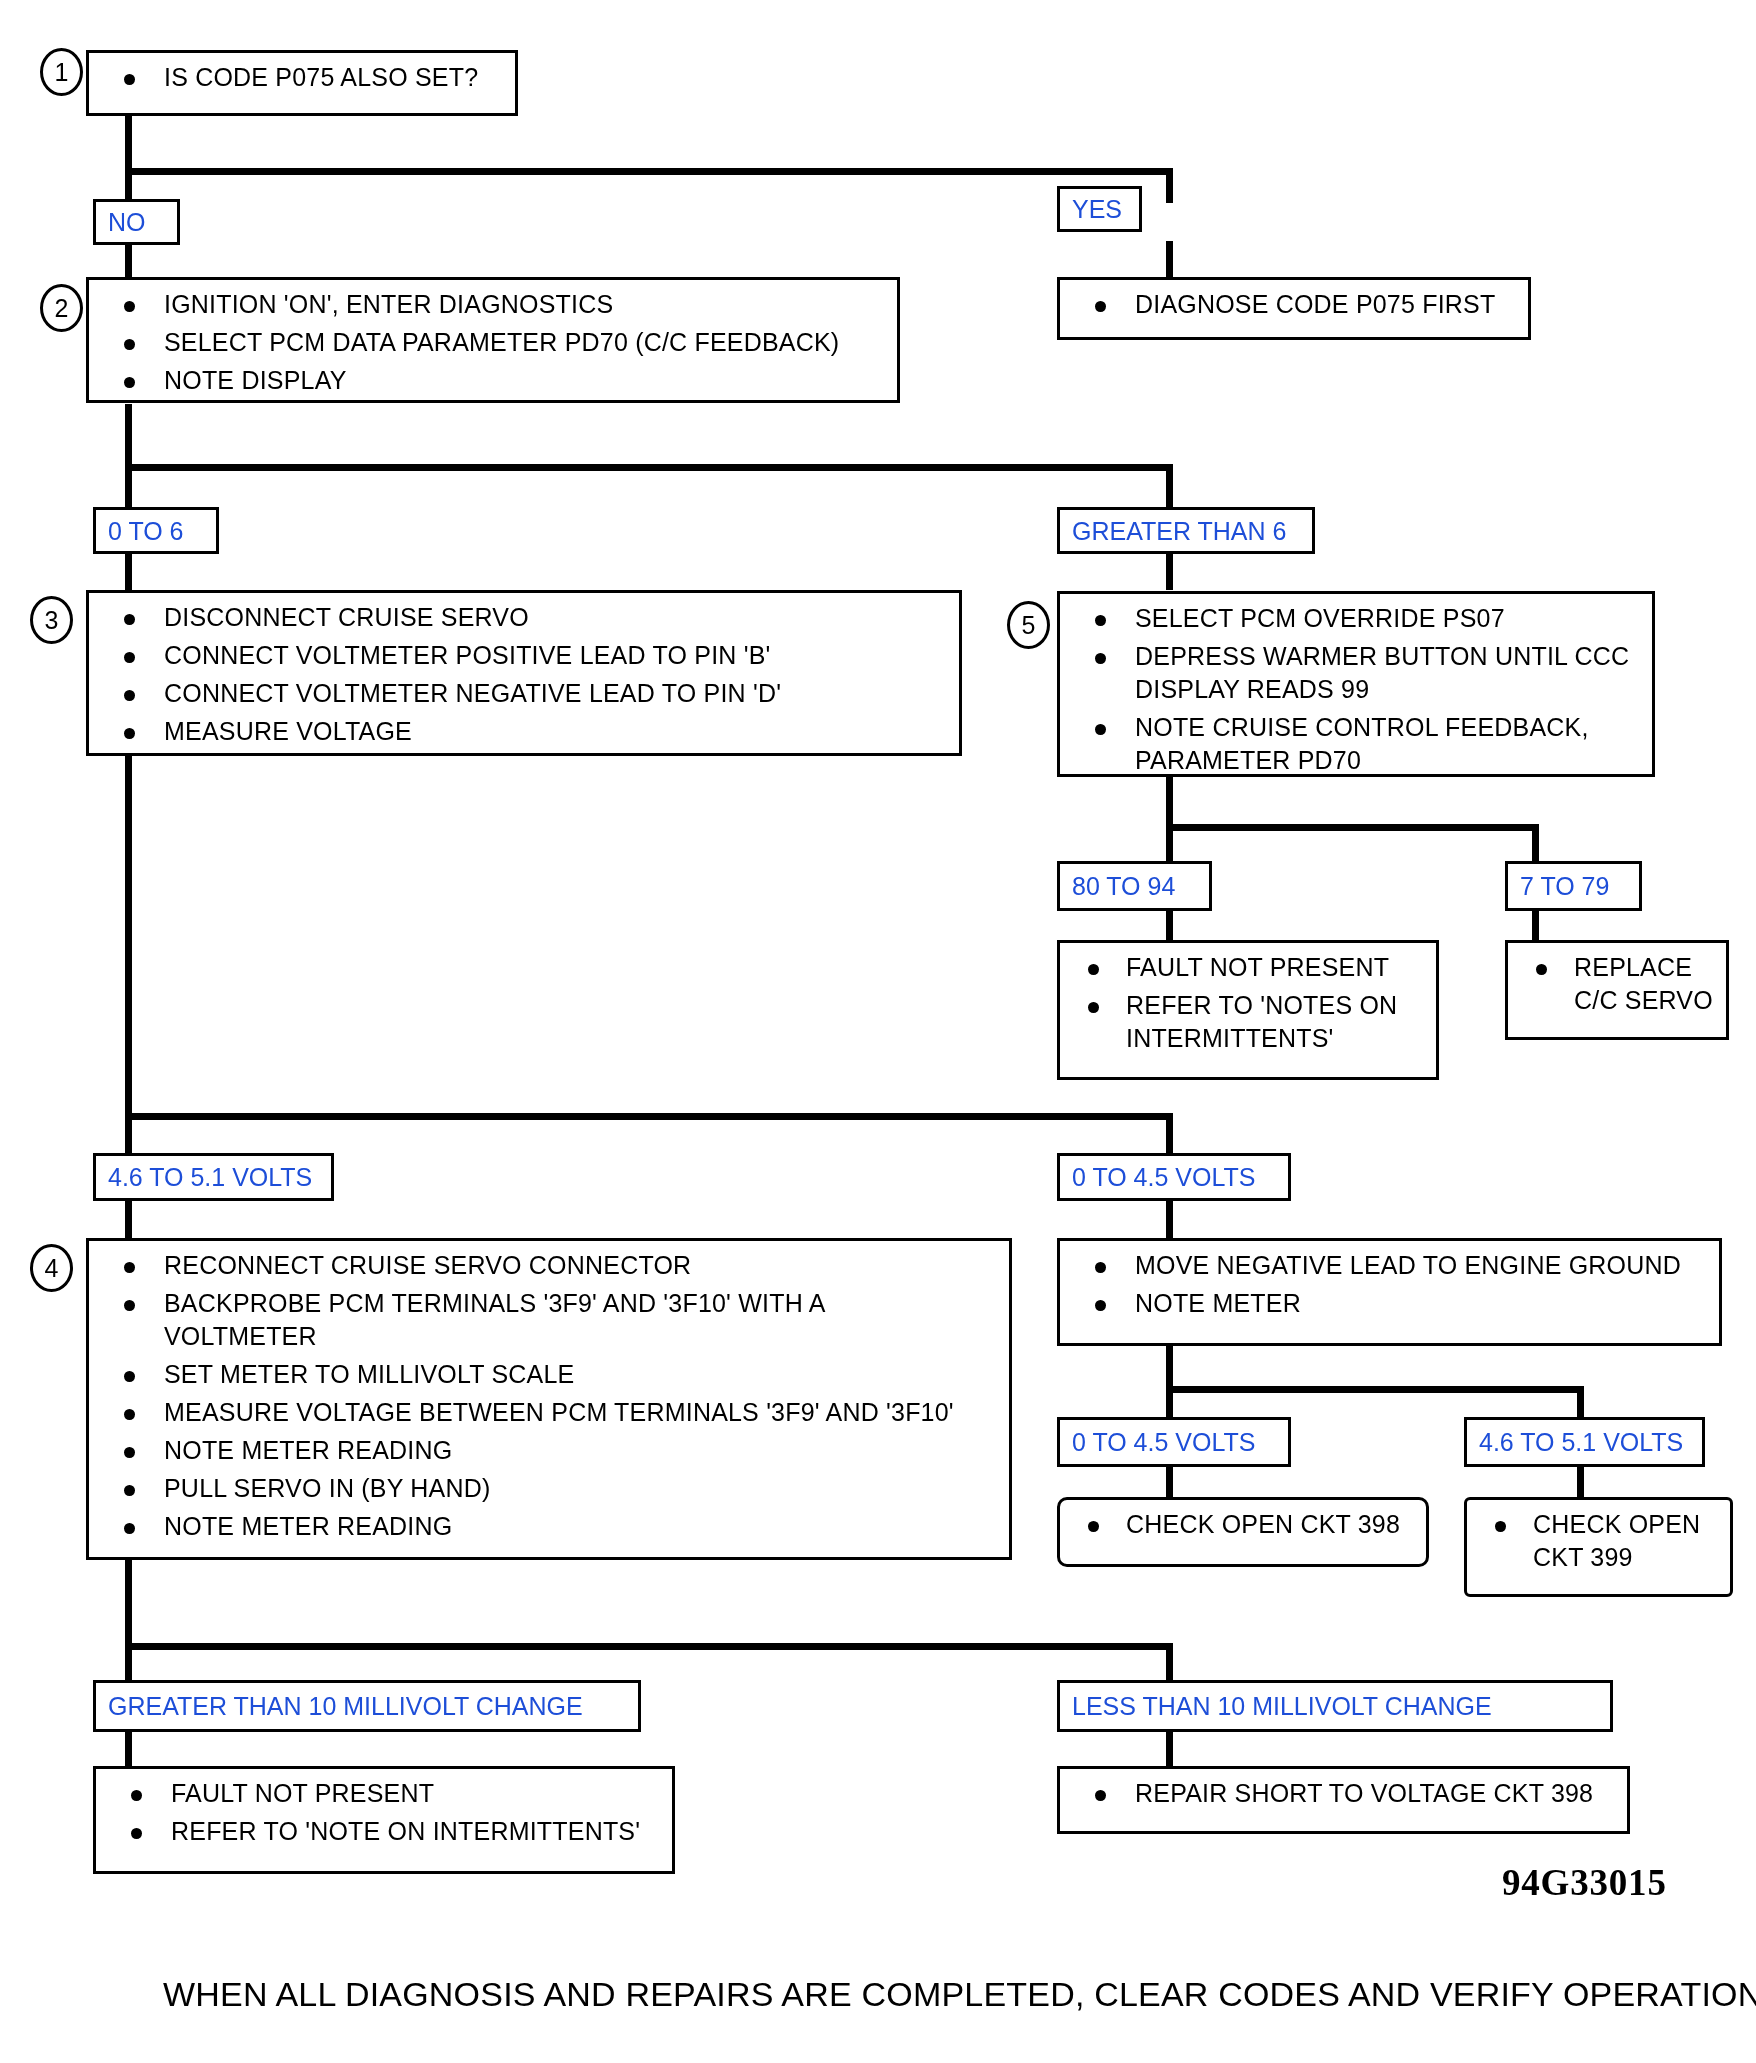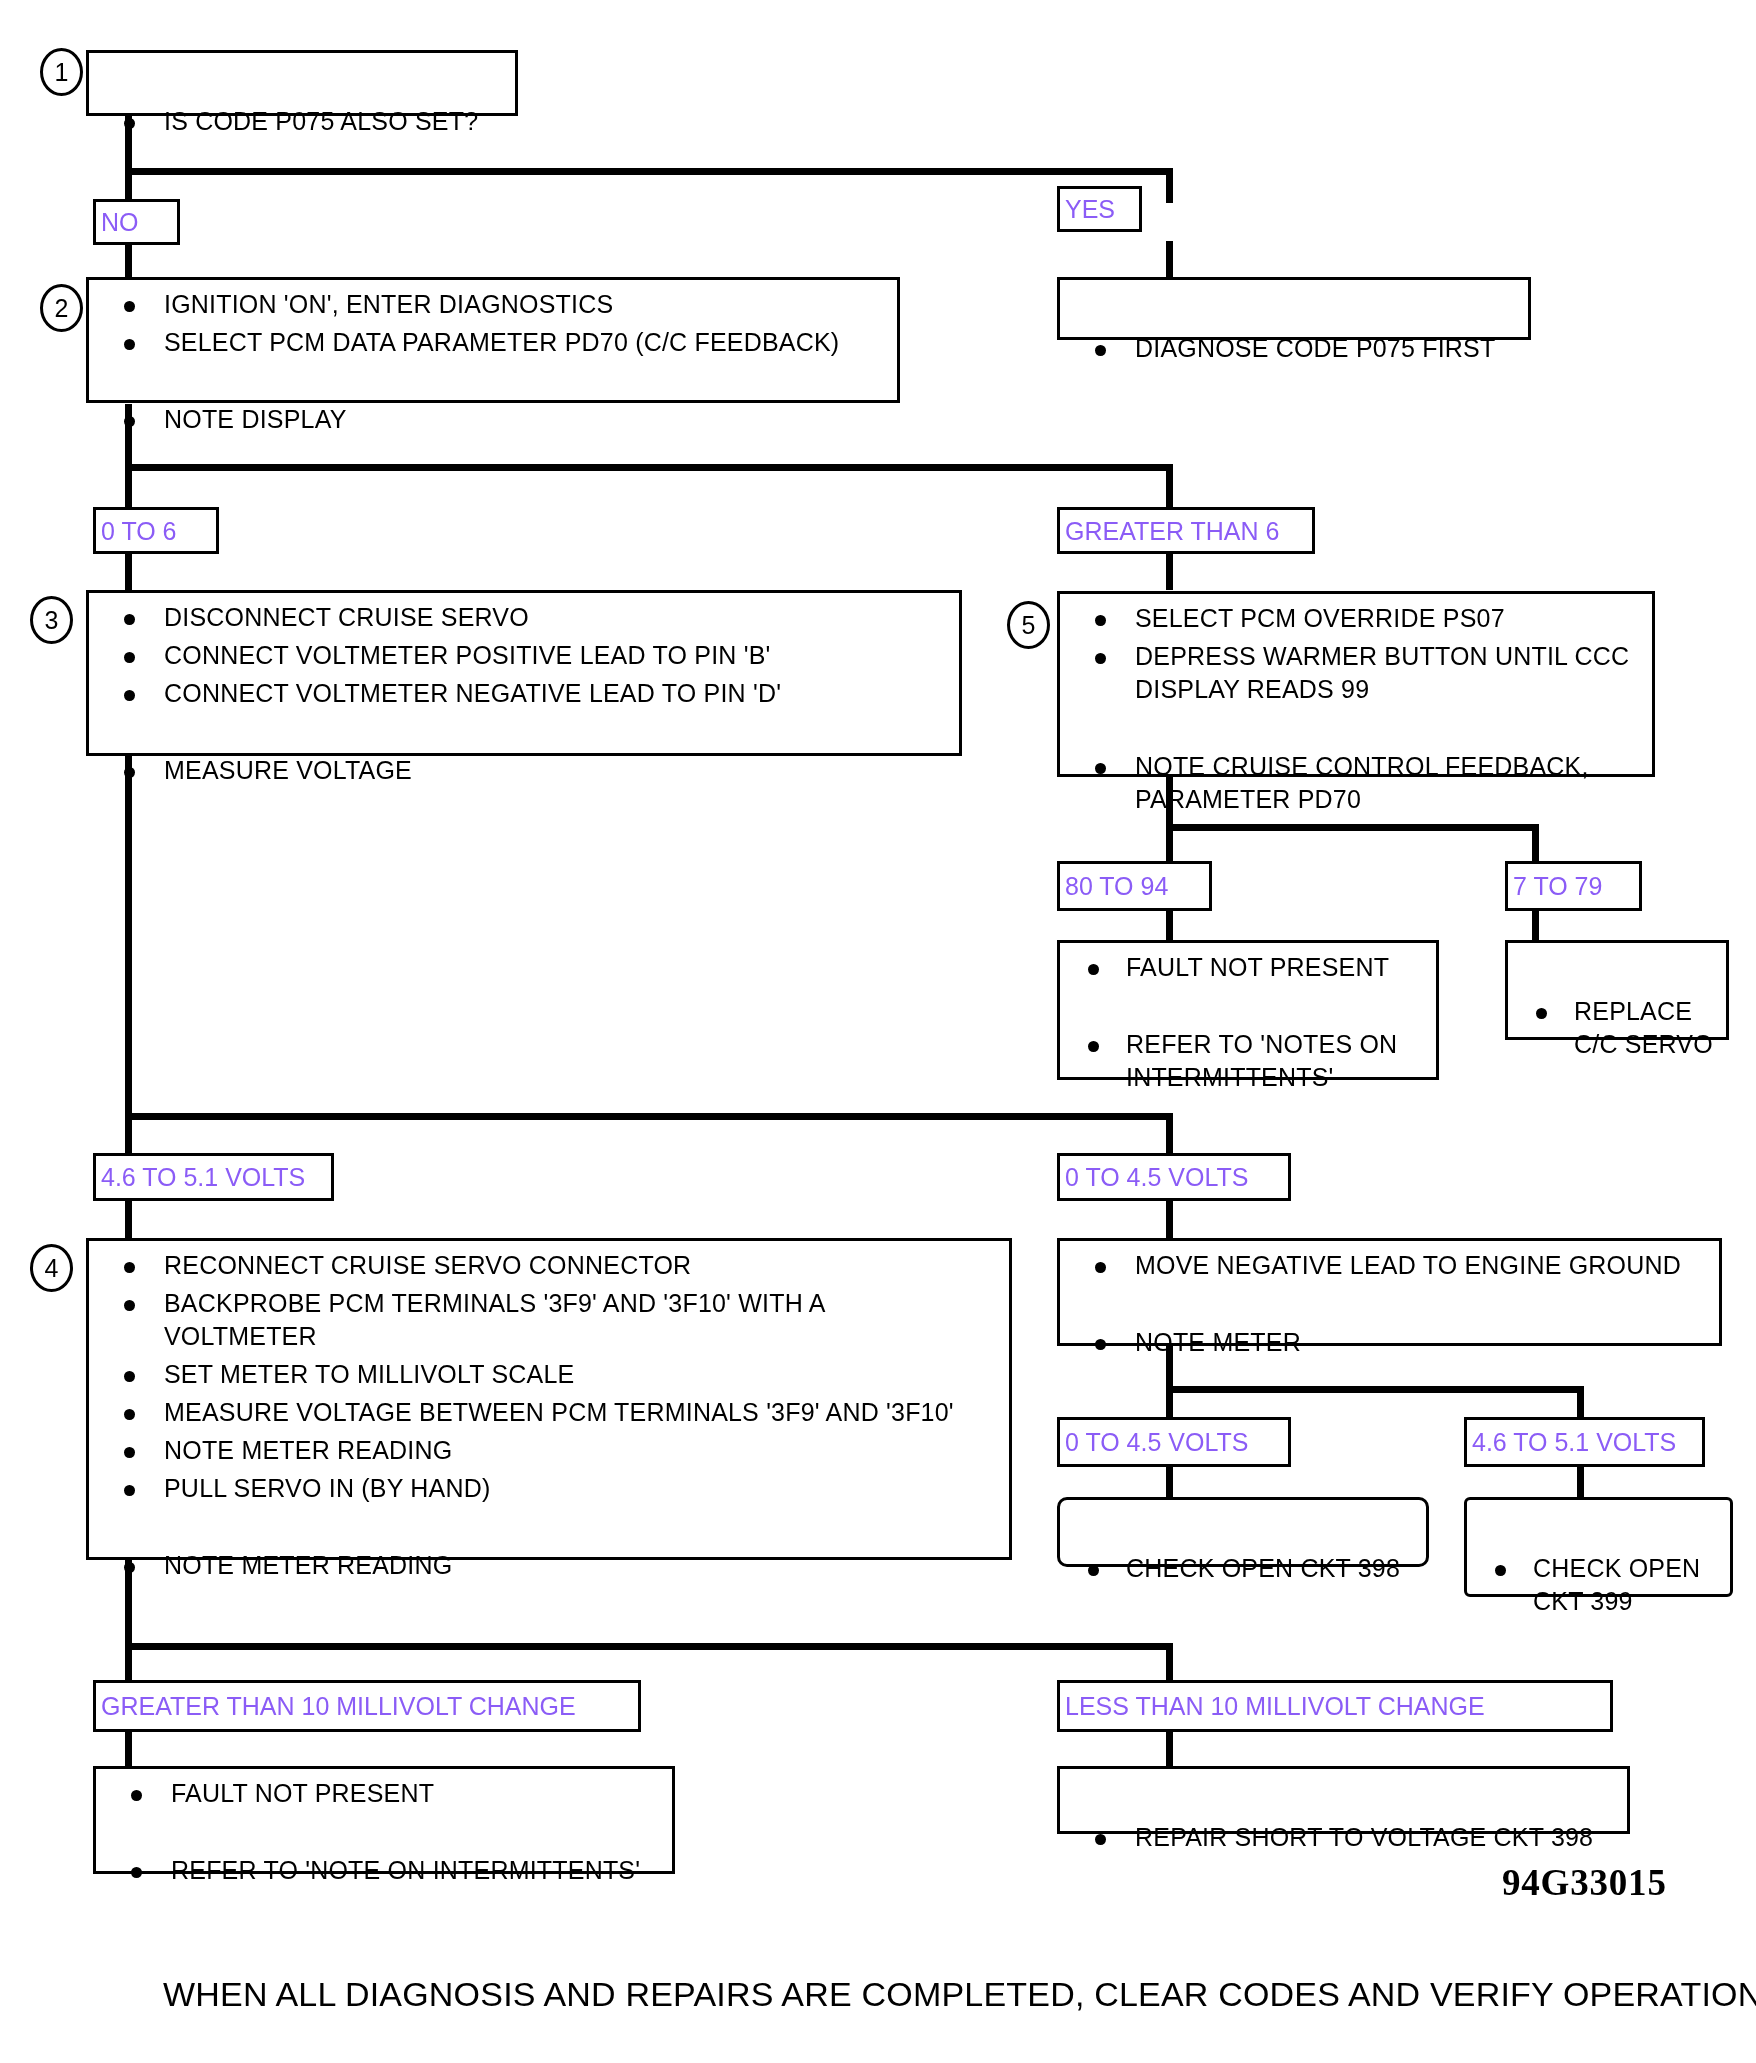--- a/index.html
+++ b/index.html
@@ -37,21 +37,21 @@
   .bullets li {
     position: relative;
     font-size: 25px;
     letter-spacing: 0.2px;
     line-height: 33px;
     color: #000;
     padding-left: 75px;
     margin: 0 0 5px 0;
     white-space: pre-line;
   }
-  .bullets li:last-child { margin-bottom: 0; margin-top: 44px; }
+  .bullets li:last-child { margin-bottom: 0; }
   .bullets li::before {
     content: "";
     position: absolute;
     left: 35px;
     top: 12.5px;
     width: 10.8px;
     height: 10.8px;
     border-radius: 50%;
     background: #000;
   }
@@ -60,22 +60,22 @@
 
   
   .label-box {
     display: flex;
     align-items: center;
     height: 100%;
   }
   .label-box span {
     font-size: 25px;
     line-height: 28px;
-    color: #8b5cf6;
-    padding-left: 5px;
+    color: #1d4ed8;
+    padding-left: 12px;
   }
 
   
   .step-circle {
     position: absolute;
     width: 43px;
     height: 48px;
     border: 3.3px solid #000;
     border-radius: 50%;
     background: #fff;

